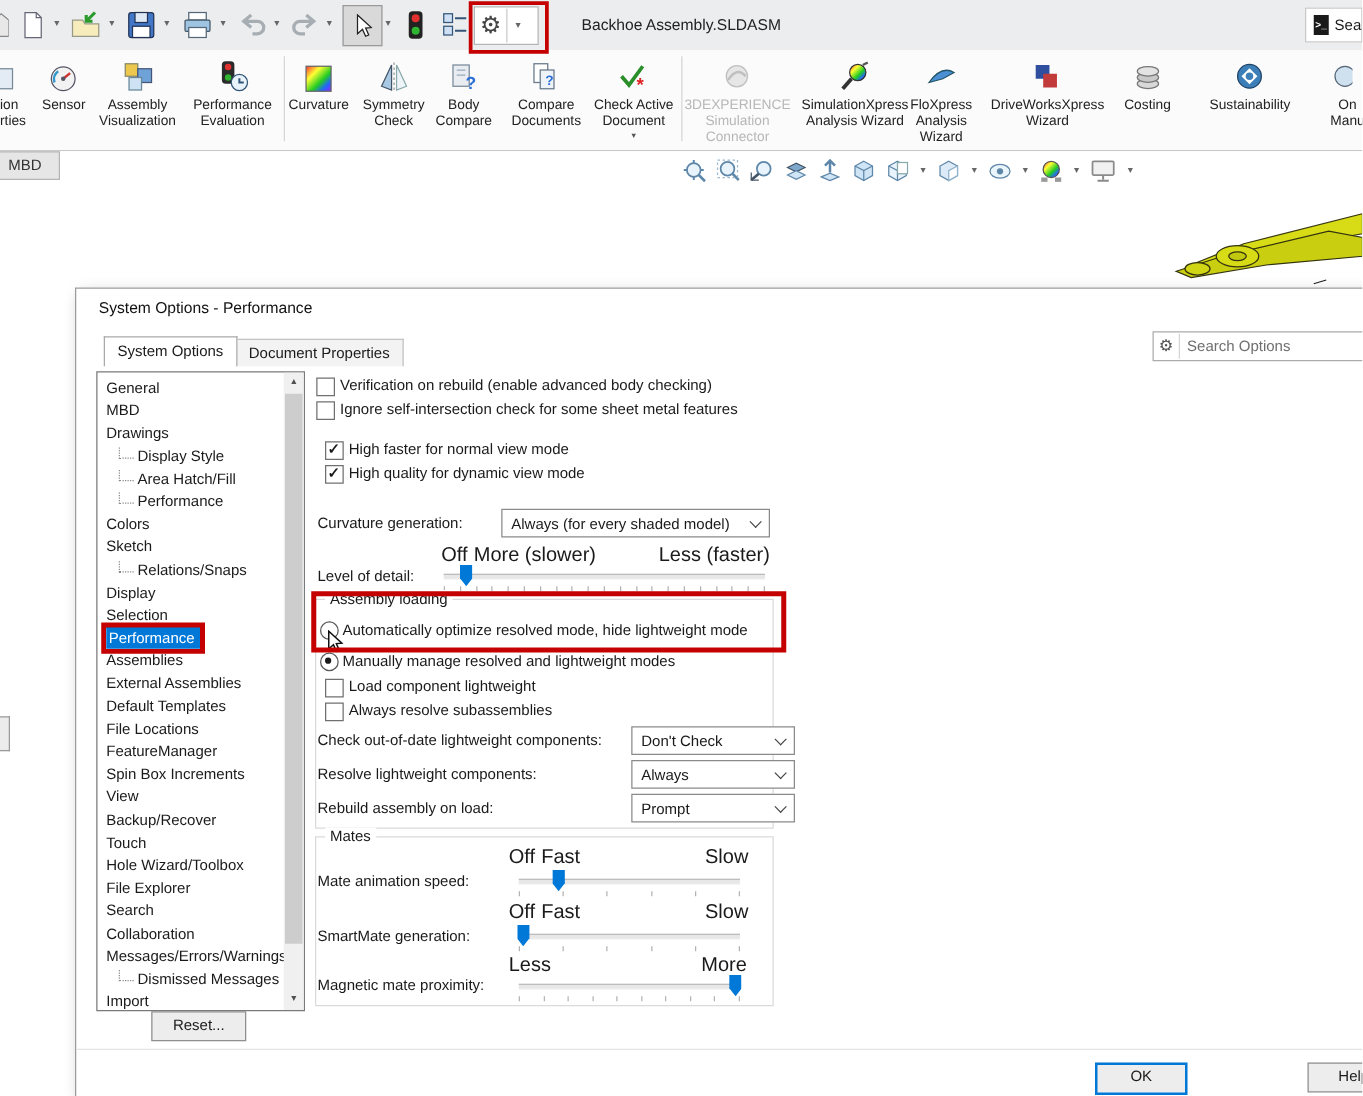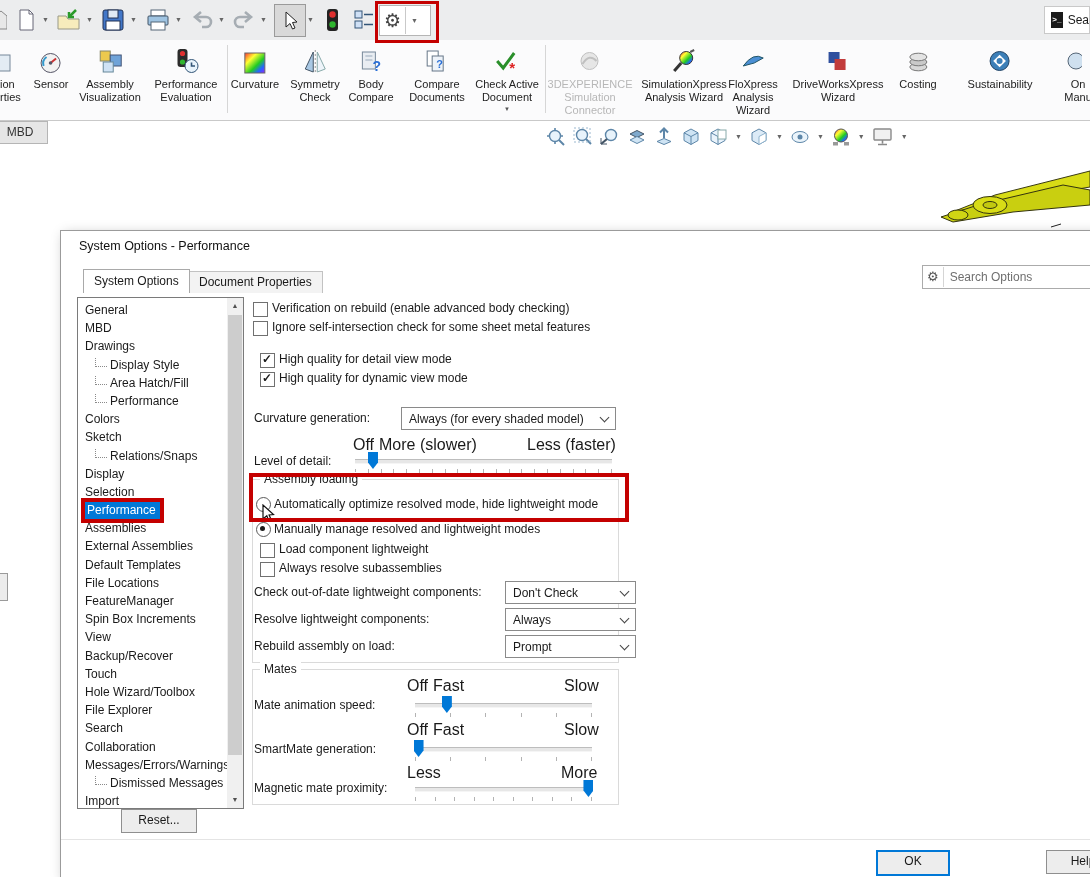--- a/index.html
+++ b/index.html
@@ -166,20 +166,21 @@
           <rect x="2" y="12" width="7" height="7" fill="#cfe0f5" stroke="#357"></rect>
           <path d="M11 5.5 h9 M11 15.5 h9" stroke="#357" stroke-width="1.6"></path>
         </svg>
     </div>
     <div class="gearbox">
       <span class="g">⚙</span>
       <span class="sep"></span>
       <span class="dd" style="padding:0 5px">▼</span>
     </div>
     <div class="annot thin" style="left:375px;top:1px;width:58px;height:36px"></div>
+    <div class="win-title">Backhoe Assembly.SLDASM</div>
     <div class="searchwin">
       <span class="cmdicon">&gt;_</span>
       <span>Sea</span>
     </div>
   </div>
 
   <div class="ribbon">
     <div class="rb noshift" style="left:0;width:34px">
       <div class="rb-ic">
           <svg width="14" height="24">
@@ -618,21 +619,21 @@
       </div>
     </div>
     <div class="btn" style="left:60px;top:578px;width:74px">Reset...</div>
 
     <div class="cb" style="left:192px;top:71px"></div>
     <div class="lbl-txt" style="left:211px;top:70px">Verification on rebuild (enable advanced body checking)</div>
     <div class="cb" style="left:192px;top:90px"></div>
     <div class="lbl-txt" style="left:211px;top:89px">Ignore self-intersection check for some sheet metal features</div>
 
     <div class="cb on" style="left:199px;top:122px"></div>
-    <div class="lbl-txt" style="left:218px;top:121px">High quality for detail view mode</div>
+    <div class="lbl-txt" style="left:218px;top:121px">High faster for normal view mode</div>
     <div class="cb on" style="left:199px;top:141px"></div>
     <div class="lbl-txt" style="left:218px;top:140px">High quality for dynamic view mode</div>
 
     <div class="lbl-txt" style="left:193px;top:180px">Curvature generation:</div>
     <div class="combo" style="left:340px;top:176px;width:186px">
       <span>Always (for every shaded model)</span>
         <span class="chev"></span>
     </div>
 
     <div class="slbl" style="left:292px;top:205px">Off</div>

